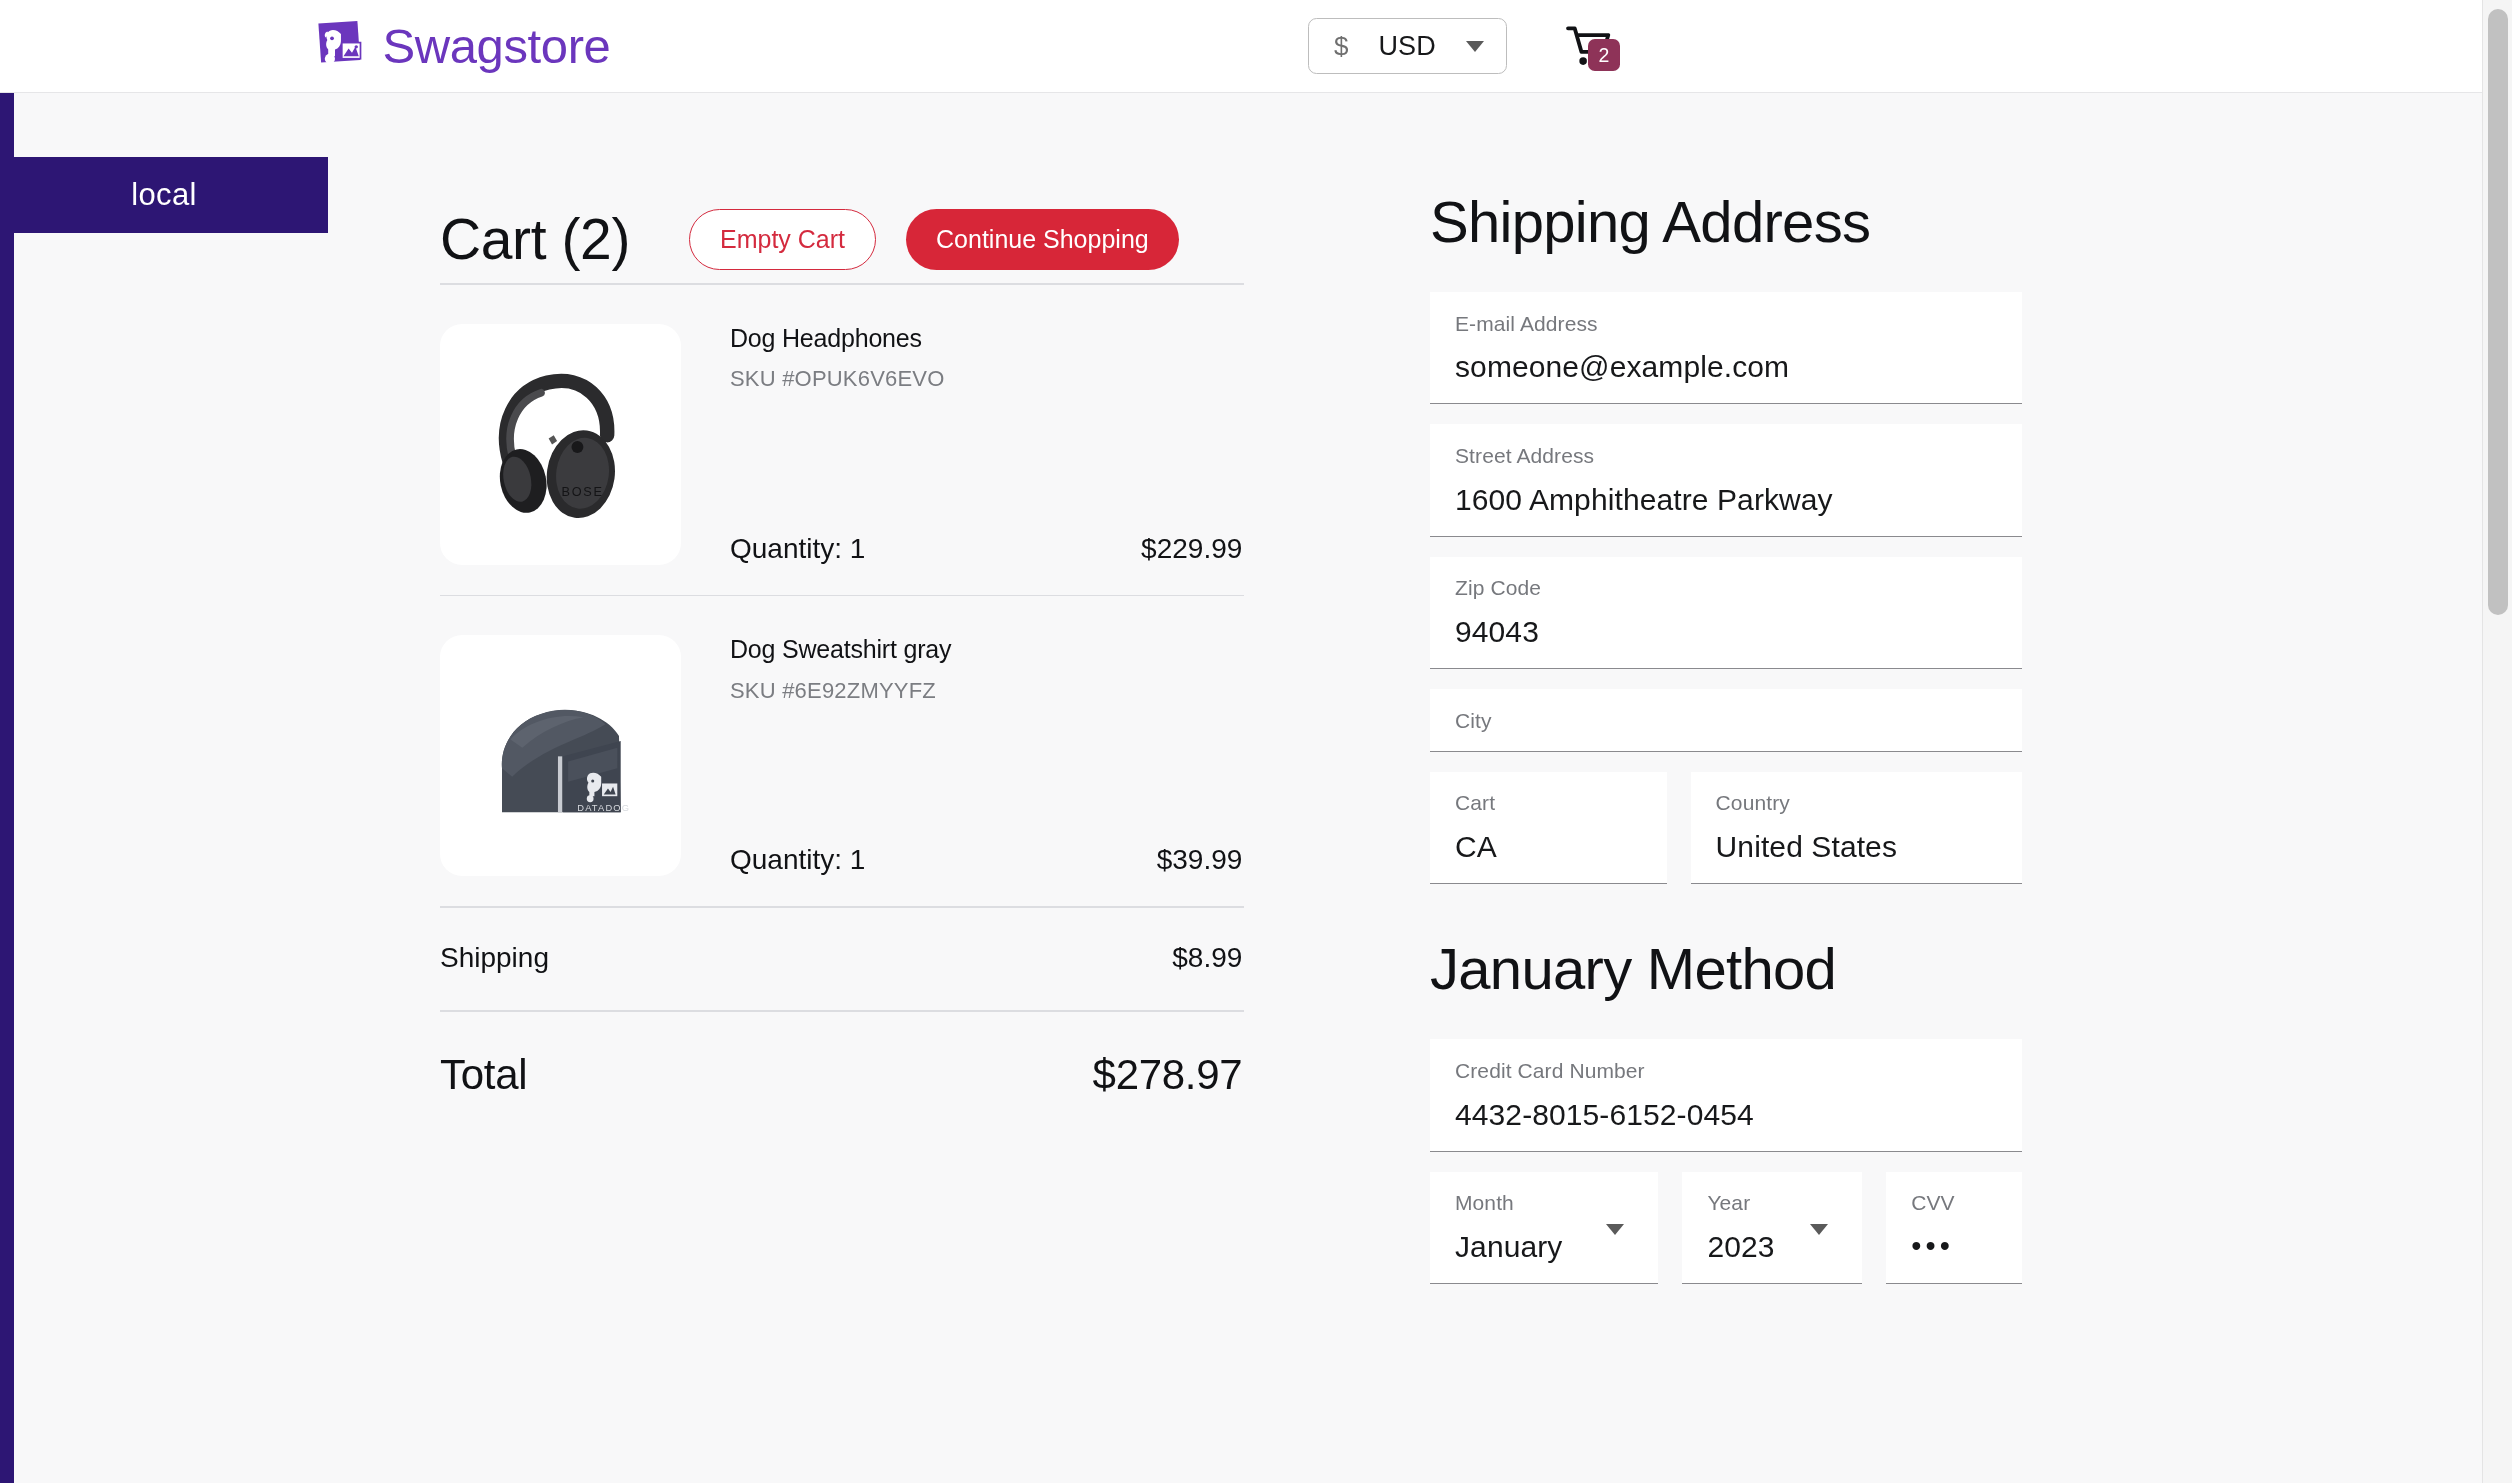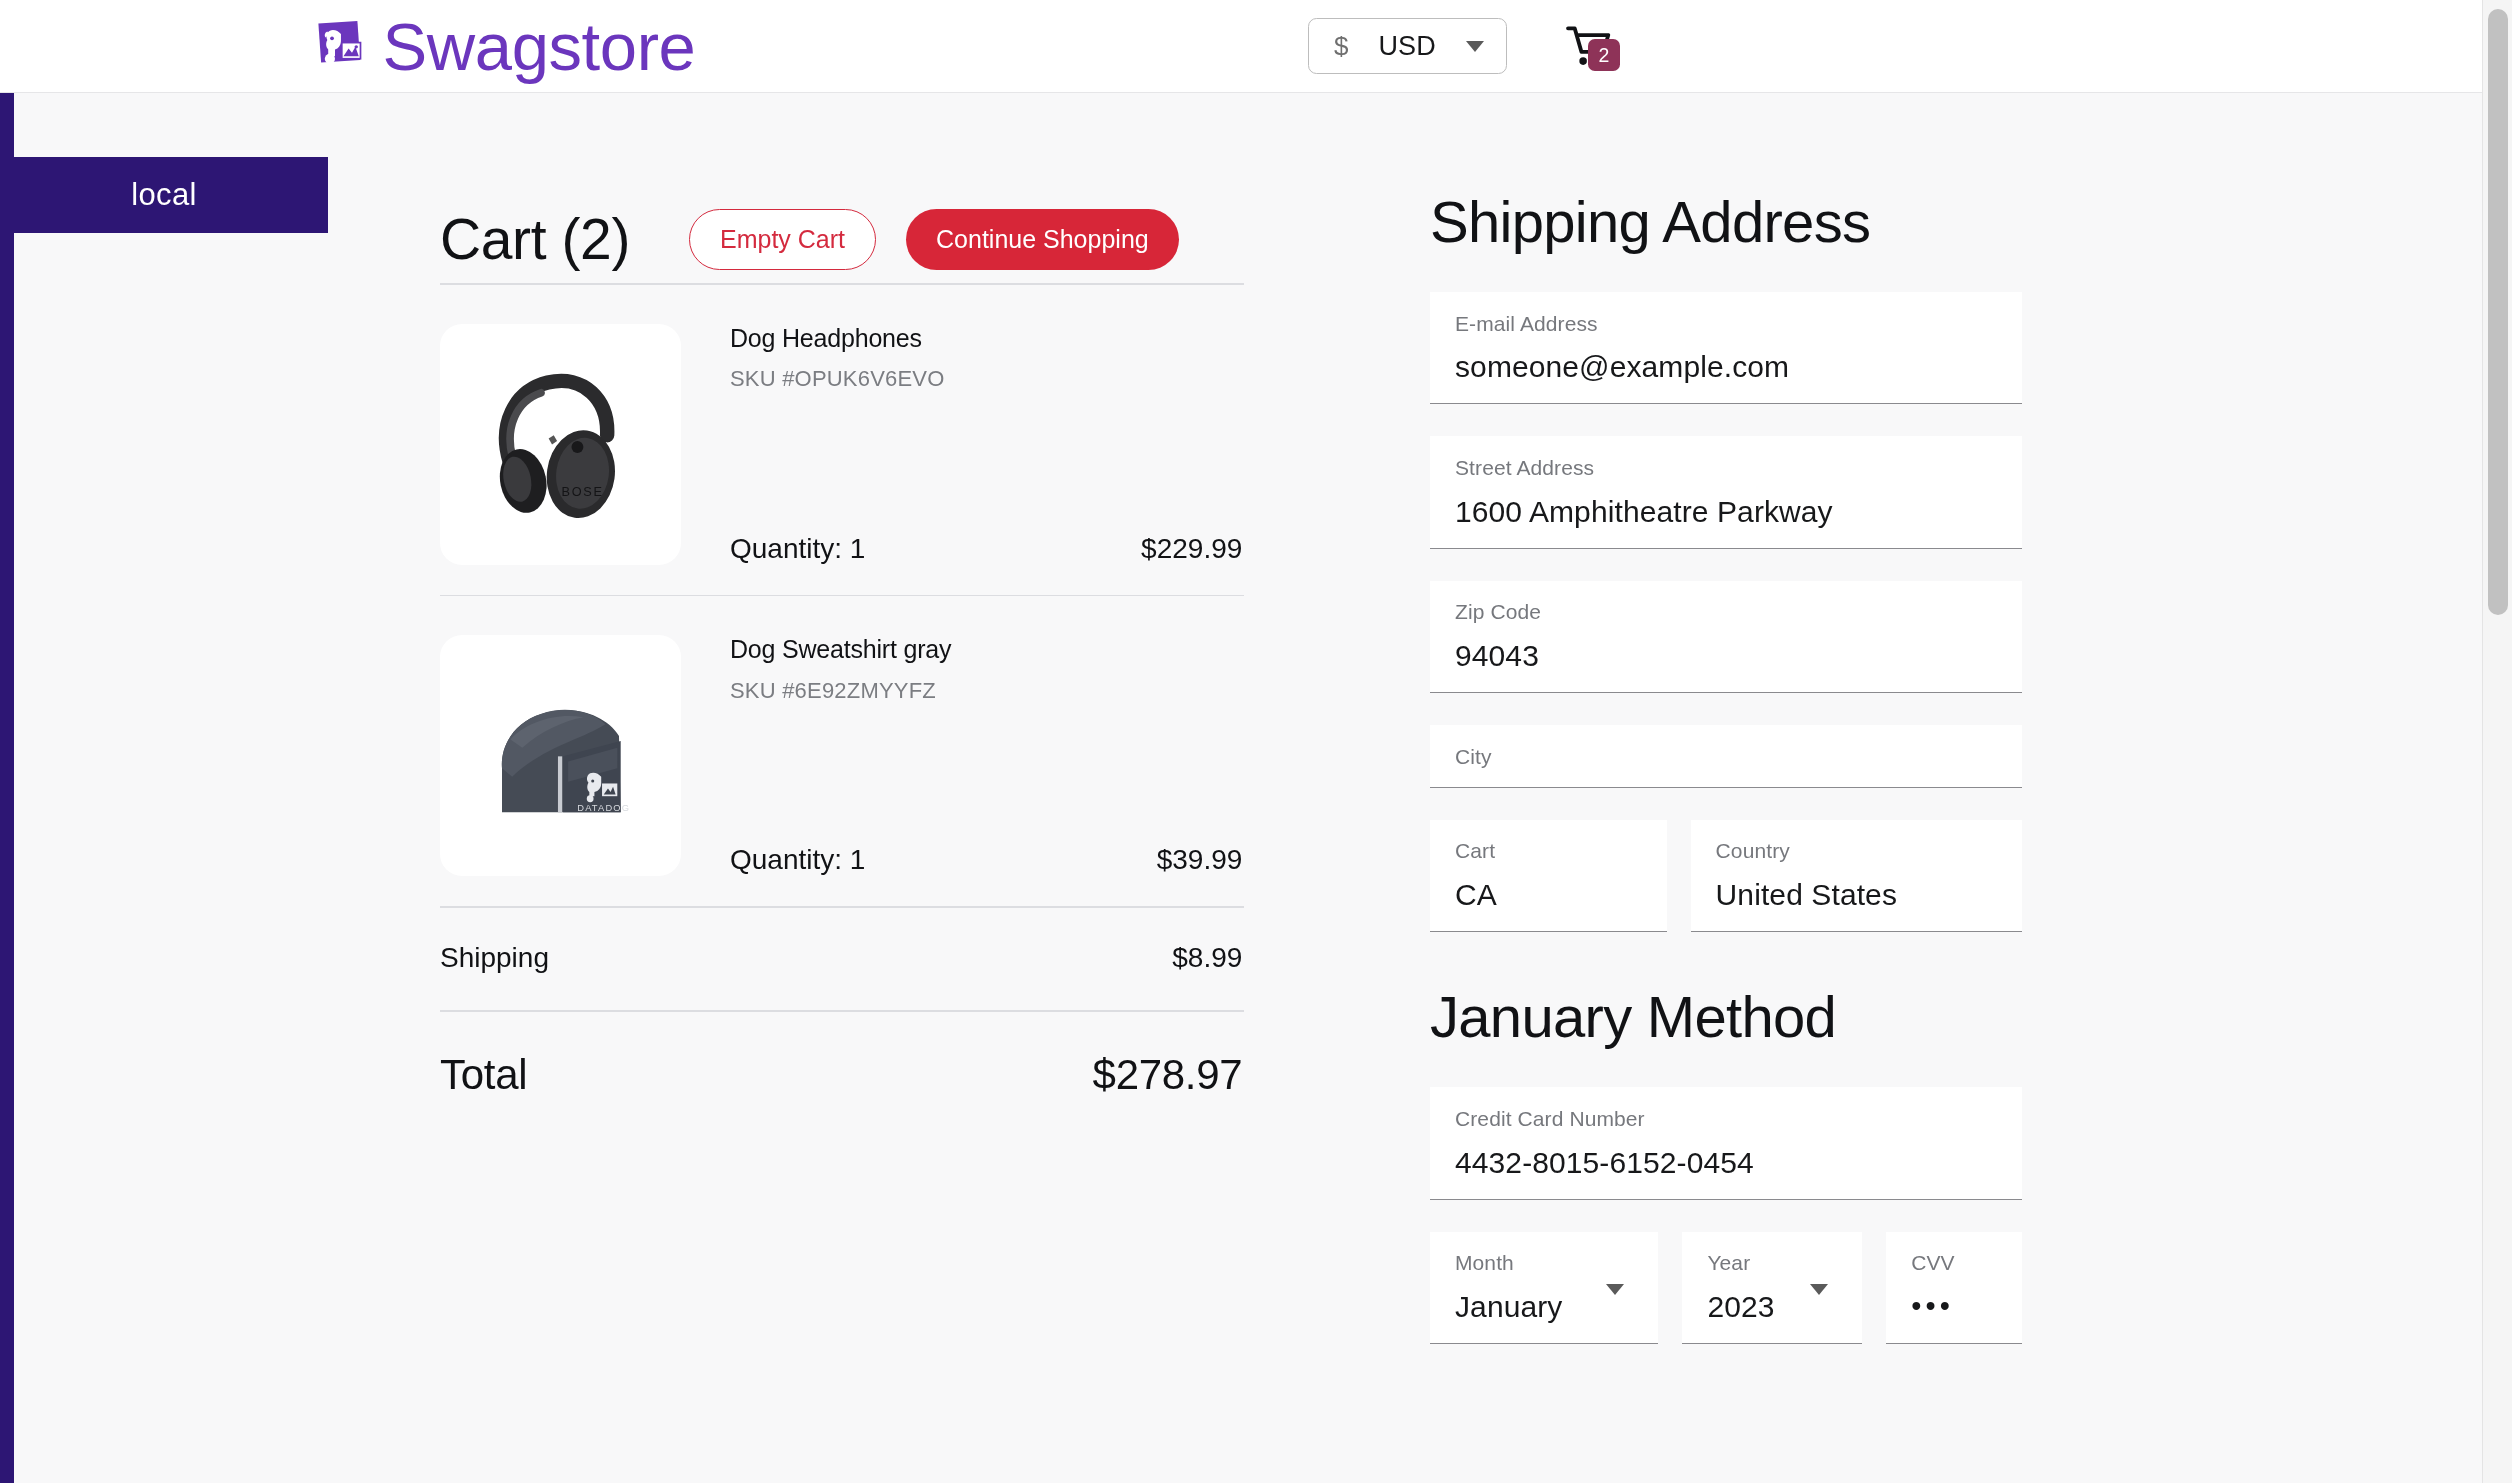--- a/index.html
+++ b/index.html
@@ -50,21 +50,21 @@
     text-decoration: none;
   }
 
   .brand-logo {
     width: 51px;
     height: 51px;
     display: block;
   }
 
   .brand-name {
-    font-size: 67px;
+    font-size: 49px;
     line-height: 1;
     font-weight: 400;
     color: #6b36bd;
     letter-spacing: -0.4px;
   }
 
   .header-right {
     position: absolute;
     right: 871px;
     top: 50%;
@@ -295,21 +295,21 @@
     letter-spacing: -0.7px;
     color: #111215;
     margin-bottom: 37px;
   }
   .section-title.pay { margin-top: 51px; }
 
   .field {
     background: #ffffff;
     border-bottom: 1.7px solid #8a8a8e;
     padding: 18.6px 25px 17px 25px;
-    margin-bottom: 32px;
+    margin-bottom: 20px;
     position: relative;
   }
   .field-label {
     font-size: 21px;
     color: #76787d;
     line-height: 1.25;
     letter-spacing: 0.1px;
   }
   .field-value {
     margin-top: 13.5px;

